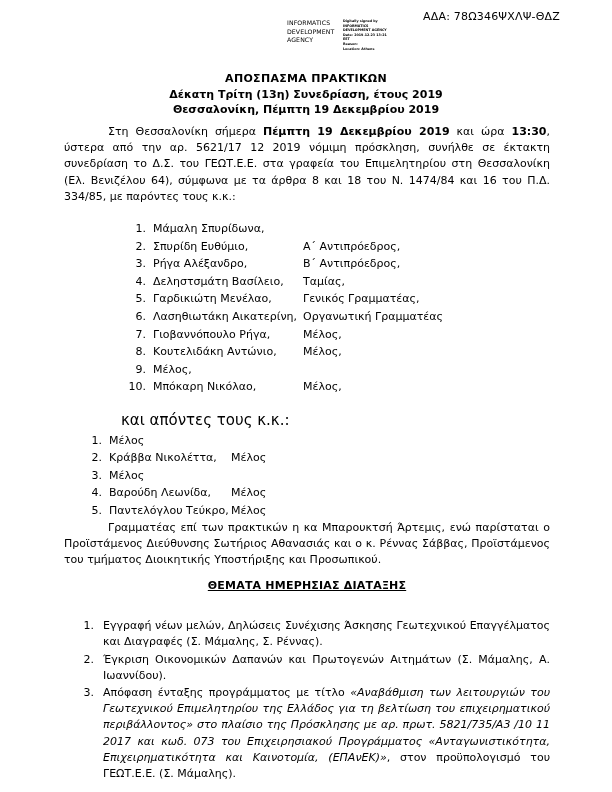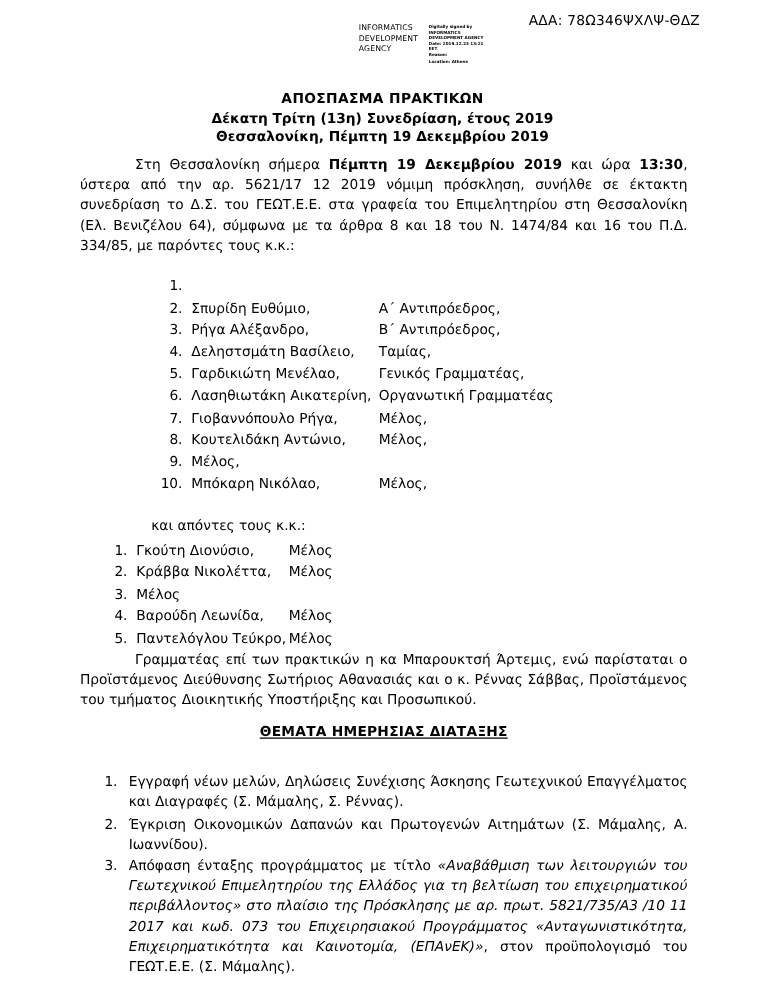--- a/index.html
+++ b/index.html
@@ -102,21 +102,21 @@
   .num {
     width: 26px;
     text-align: right;
     padding-right: 7px;
     flex: 0 0 auto;
   }
   .pname { width: 150px; flex: 0 0 auto; }
   .prole { flex: 1 1 auto; }
 
   .present-block { margin-top: 15px; margin-left: 56px; }
-  .absent-label { margin-top: 16px; margin-left: 57px; font-size: 11px; line-height: 17.6px; }
+  .absent-label { margin-top: 16px; margin-left: 57px; font-size: 15px; line-height: 17.6px; }
   .absent-block { margin-top: 2px; margin-left: 12px; }
   .absent-block .pname { width: 122px; }
 
   .sec-para { margin-top: 25px; }
 
   
   .agenda-head {
     text-align: center;
     font-weight: bold;
     font-size: 11px;
@@ -175,20 +175,21 @@
   </div>
 
   <div class="content">
 
     <p class="para"><span>Στη Θεσσαλονίκη σήμερα </span><b>Πέμπτη 19 Δεκεμβρίου 2019</b><span> και ώρα </span><b>13:30</b><span>, ύστερα από την αρ. 5621/17 12 2019 νόμιμη πρόσκληση, συνήλθε σε έκτακτη συνεδρίαση το Δ.Σ. του ΓΕΩΤ.Ε.Ε. στα γραφεία του Επιμελητηρίου στη Θεσσαλονίκη (Ελ. Βενιζέλου 64), σύμφωνα με τα άρθρα 8 και 18 του Ν. 1474/84 και 16 του Π.Δ. 334/85, με παρόντες τους κ.κ.:</span></p>
 
     <div class="present-block">
       <ol class="people">
         <li>
             <span class="num">1.</span>
+            <span class="pname">Μάμαλη Σπυρίδωνα,</span>
           </li>
         <li>
             <span class="num">2.</span>
             <span class="pname">Σπυρίδη Ευθύμιο,</span>
             <span class="prole">Α΄ Αντιπρόεδρος,</span>
           </li>
         <li>
             <span class="num">3.</span>
             <span class="pname">Ρήγα Αλέξανδρο,</span>
             <span class="prole">Β΄ Αντιπρόεδρος,</span>
@@ -229,21 +230,20 @@
           </li>
       </ol>
     </div>
 
     <div class="absent-label">και απόντες τους κ.κ.:</div>
 
     <div class="absent-block">
       <ol class="people">
         <li>
             <span class="num">1.</span>
-            <span class="pname">Γκούτη Διονύσιο,</span>
             <span class="prole">Μέλος</span>
           </li>
         <li>
             <span class="num">2.</span>
             <span class="pname">Κράββα Νικολέττα,</span>
             <span class="prole">Μέλος</span>
           </li>
         <li>
             <span class="num">3.</span>
             <span class="prole">Μέλος</span>

